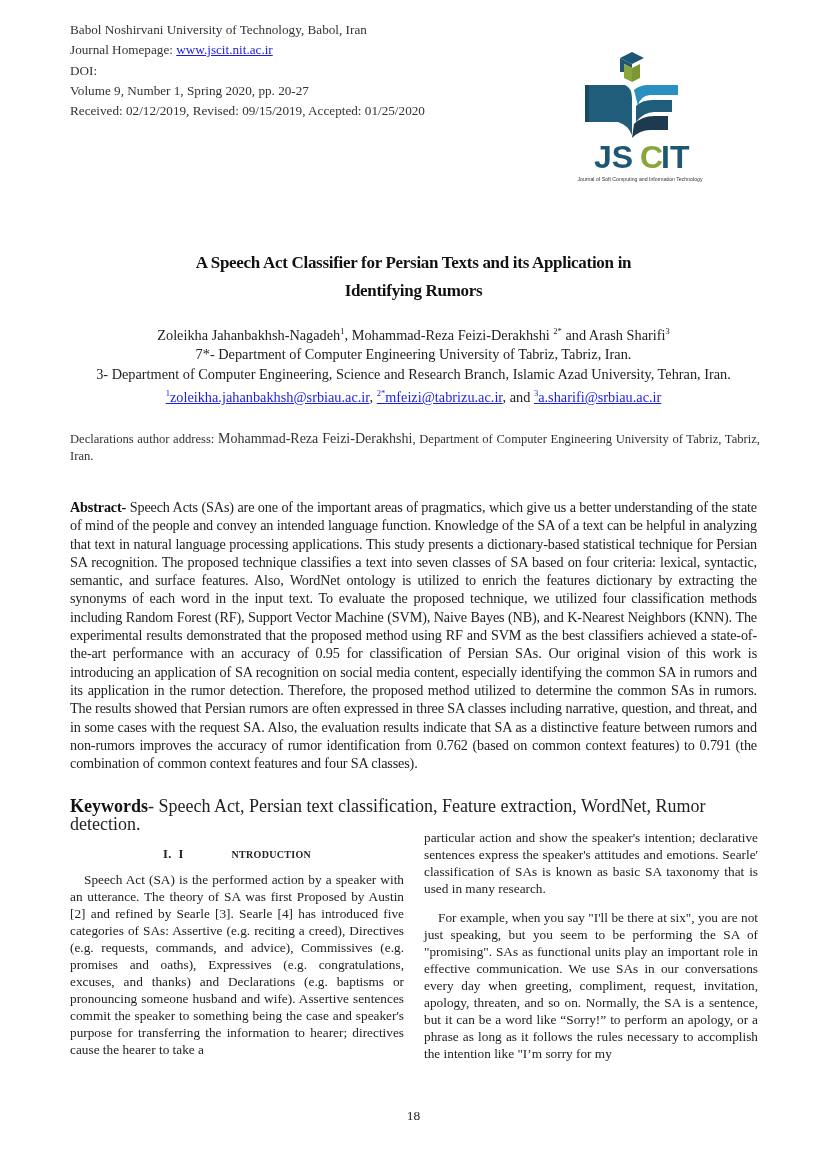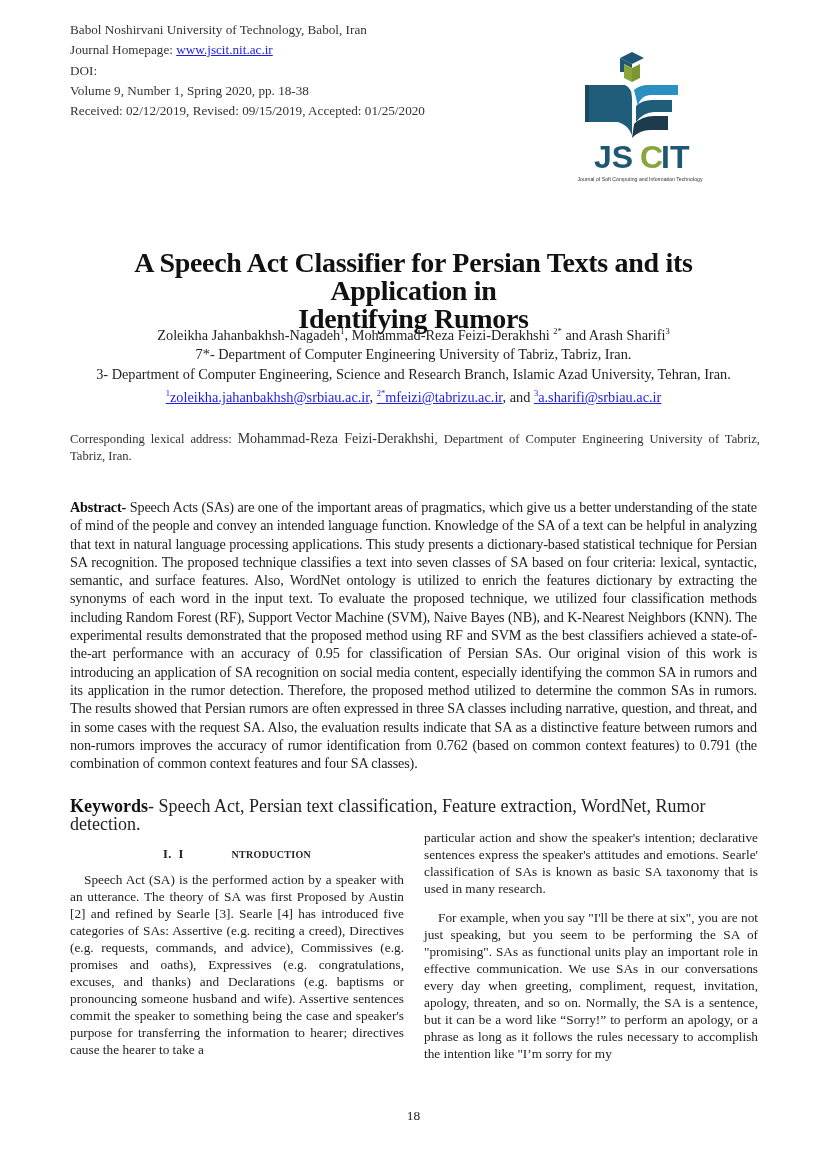--- a/index.html
+++ b/index.html
@@ -12,21 +12,21 @@
   .header div { white-space: nowrap; }
   .header a { color: #1a1ae6; text-decoration: underline; }
 
   
   .logo { left: 560px; top: 50px; width: 160px; height: 140px; }
   .logo-caption { position: absolute; left: 0; top: 126px; width: 160px; text-align: center;
                   font-family: "Liberation Sans", sans-serif; font-size: 5.2px; color: #333; white-space: nowrap; }
 
   
   .title { left: 70px; top: 249px; width: 687px; text-align: center; font-weight: bold;
-           font-size: 28px; line-height: 28px; color: #111; letter-spacing: -0.3px; }
+           font-size: 17px; line-height: 28px; color: #111; letter-spacing: -0.3px; }
 
   
   .authors { left: 60px; top: 322px; width: 707px; text-align: center; font-size: 14.3px; line-height: 19.5px; color: #222; }
   .authors a { color: #1a1ae6; text-decoration: underline; }
   .authors sup { font-size: 8.5px; }
 
   .corr { left: 70px; top: 430px; width: 690px; font-size: 12.6px; line-height: 17px; color: #333; text-align: justify; }
   .corr .name { font-size: 14px; }
 
   
@@ -47,21 +47,21 @@
 
   .page-num { left: 0; width: 827px; top: 1108px; text-align: center; font-size: 13.5px; color: #222; }
 </style>
 </head>
 <body>
 
 <div class="abs header">
   <div>Babol Noshirvani University of Technology, Babol, Iran</div>
   <div><span>Journal Homepage: </span><a>www.jscit.nit.ac.ir</a></div>
   <div>DOI:</div>
-  <div>Volume 9, Number 1, Spring 2020, pp. 18-38</div>
+  <div>Volume 9, Number 1, Spring 2020, pp. 20-27</div>
   <div>Received: 02/12/2019, Revised: 09/15/2019, Accepted: 01/25/2020</div>
 </div>
 
 <div class="abs logo">
   <svg width="160" height="126" viewBox="0 0 160 126">
 
     <polygon points="60,8 72,2 84,8 72,14" fill="#1e5773"></polygon>
     <polygon points="60,8 72,14 72,18 64,14 64,22 60,22" fill="#1e5773"></polygon>
     <polygon points="64,14 72,18 72,32 64,28" fill="#8aa53a"></polygon>
     <polygon points="72,18 80,14 80,28 72,32" fill="#7c9632"></polygon>
@@ -90,21 +90,21 @@
     <span>Zoleikha Jahanbakhsh-Nagadeh</span><sup>1</sup><span>, Mohammad-Reza Feizi-Derakhshi </span><sup>2*</sup><span> and Arash Sharifi</span><sup>3</sup>
   </div>
   <div>7*- Department of Computer Engineering University of Tabriz, Tabriz, Iran.</div>
   <div>3- Department of Computer Engineering, Science and Research Branch, Islamic Azad University, Tehran, Iran.</div>
   <div>
     <a><sup>1</sup><span>zoleikha.jahanbakhsh@srbiau.ac.ir</span></a>, <a><sup>2*</sup><span>mfeizi@tabrizu.ac.ir</span></a><span>, and </span><a><sup>3</sup><span>a.sharifi@srbiau.ac.ir</span></a>
   </div>
 </div>
 
 <div class="abs corr">
-  <span>Corresponding lexical address: </span><span class="name">Mohammad-Reza Feizi-Derakhshi</span><span>, Department of Computer Engineering University of Tabriz, Tabriz, Iran.</span>
+  <span>Declarations author address: </span><span class="name">Mohammad-Reza Feizi-Derakhshi</span><span>, Department of Computer Engineering University of Tabriz, Tabriz, Iran.</span>
 </div>
 
 <div class="abs abstract">
   <b>Abstract-</b><span> Speech Acts (SAs) are one of the important areas of pragmatics, which give us a better understanding of the state of mind of the people and convey an intended language function. Knowledge of the SA of a text can be helpful in analyzing that text in natural language processing applications. This study presents a dictionary-based statistical technique for Persian SA recognition. The proposed technique classifies a text into seven classes of SA based on four criteria: lexical, syntactic, semantic, and surface features. Also, WordNet ontology is utilized to enrich the features dictionary by extracting the synonyms of each word in the input text. To evaluate the proposed technique, we utilized four classification methods including Random Forest (RF), Support Vector Machine (SVM), Naive Bayes (NB), and K-Nearest Neighbors (KNN). The experimental results demonstrated that the proposed method using RF and SVM as the best classifiers achieved a state-of-the-art performance with an accuracy of 0.95 for classification of Persian SAs. Our original vision of this work is introducing an application of SA recognition on social media content, especially identifying the common SA in rumors and its application in the rumor detection. Therefore, the proposed method utilized to determine the common SAs in rumors. The results showed that Persian rumors are often expressed in three SA classes including narrative, question, and threat, and in some cases with the request SA. Also, the evaluation results indicate that SA as a distinctive feature between rumors and non-rumors improves the accuracy of rumor identification from 0.762 (based on common context features) to 0.791 (the combination of common context features and four SA classes).</span>
 </div>
 
 <div class="abs keywords">
   <b>Keywords</b><span>- Speech Act, Persian text classification, Feature extraction, WordNet, Rumor detection.</span>
 </div>
 

